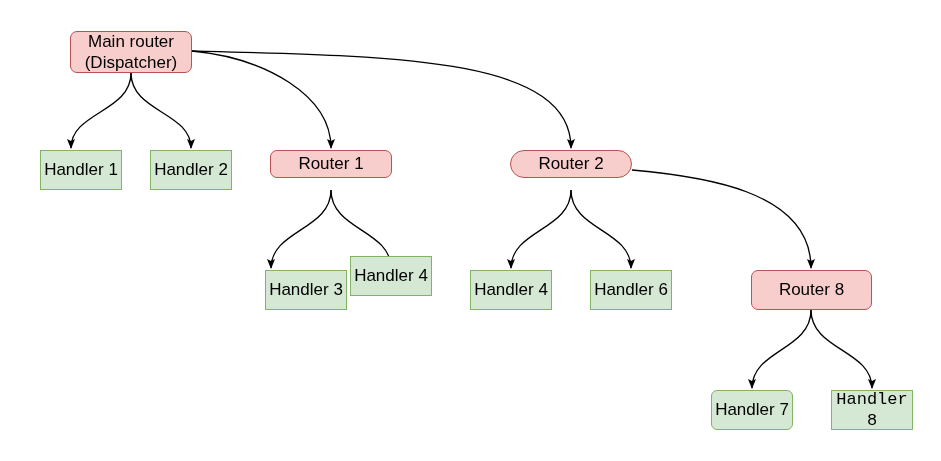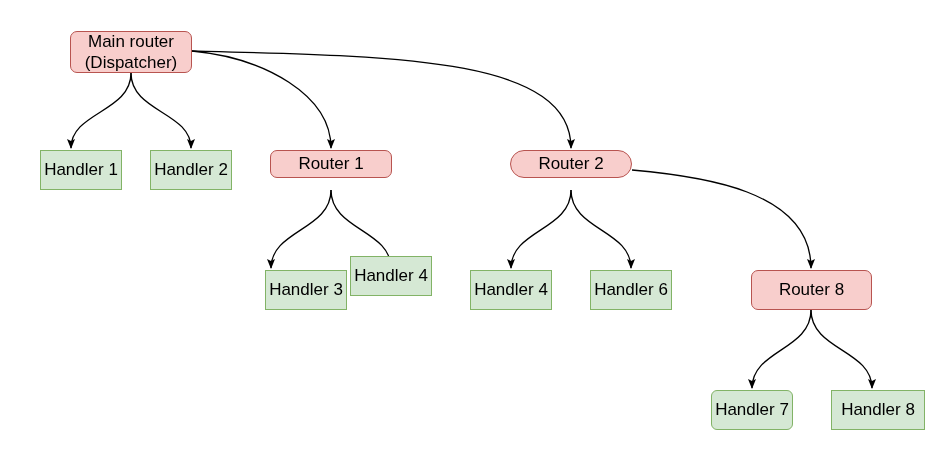--- a/index.html
+++ b/index.html
@@ -91,15 +91,15 @@
   <div class="node handler" style="left:350px; top:256px; width:82px; height:40px;text-align:center;">Handler 4</div>
 
   <div class="node handler" style="left:470px; top:270px; width:82px; height:40px;">Handler 4</div>
 
   <div class="node handler" style="left:590px; top:270px; width:82px; height:40px;">Handler 6</div>
 
   <div class="node router" style="left:751px; top:270px; width:121px; height:40px;">Router 8</div>
 
   <div class="node handler" style="left:711px; top:390px; width:82px; height:40px;border-radius:6px;">Handler 7</div>
 
-  <div class="node handler" style="left:831px; top:390px; width:94px; height:40px;">Handler 8</div>
+  <div class="node handler" style="left:831px; top:390px; width:82px; height:40px;font-family:Liberation Mono, monospace;">Handler 8</div>
 
 </div>
 
 </body></html>

